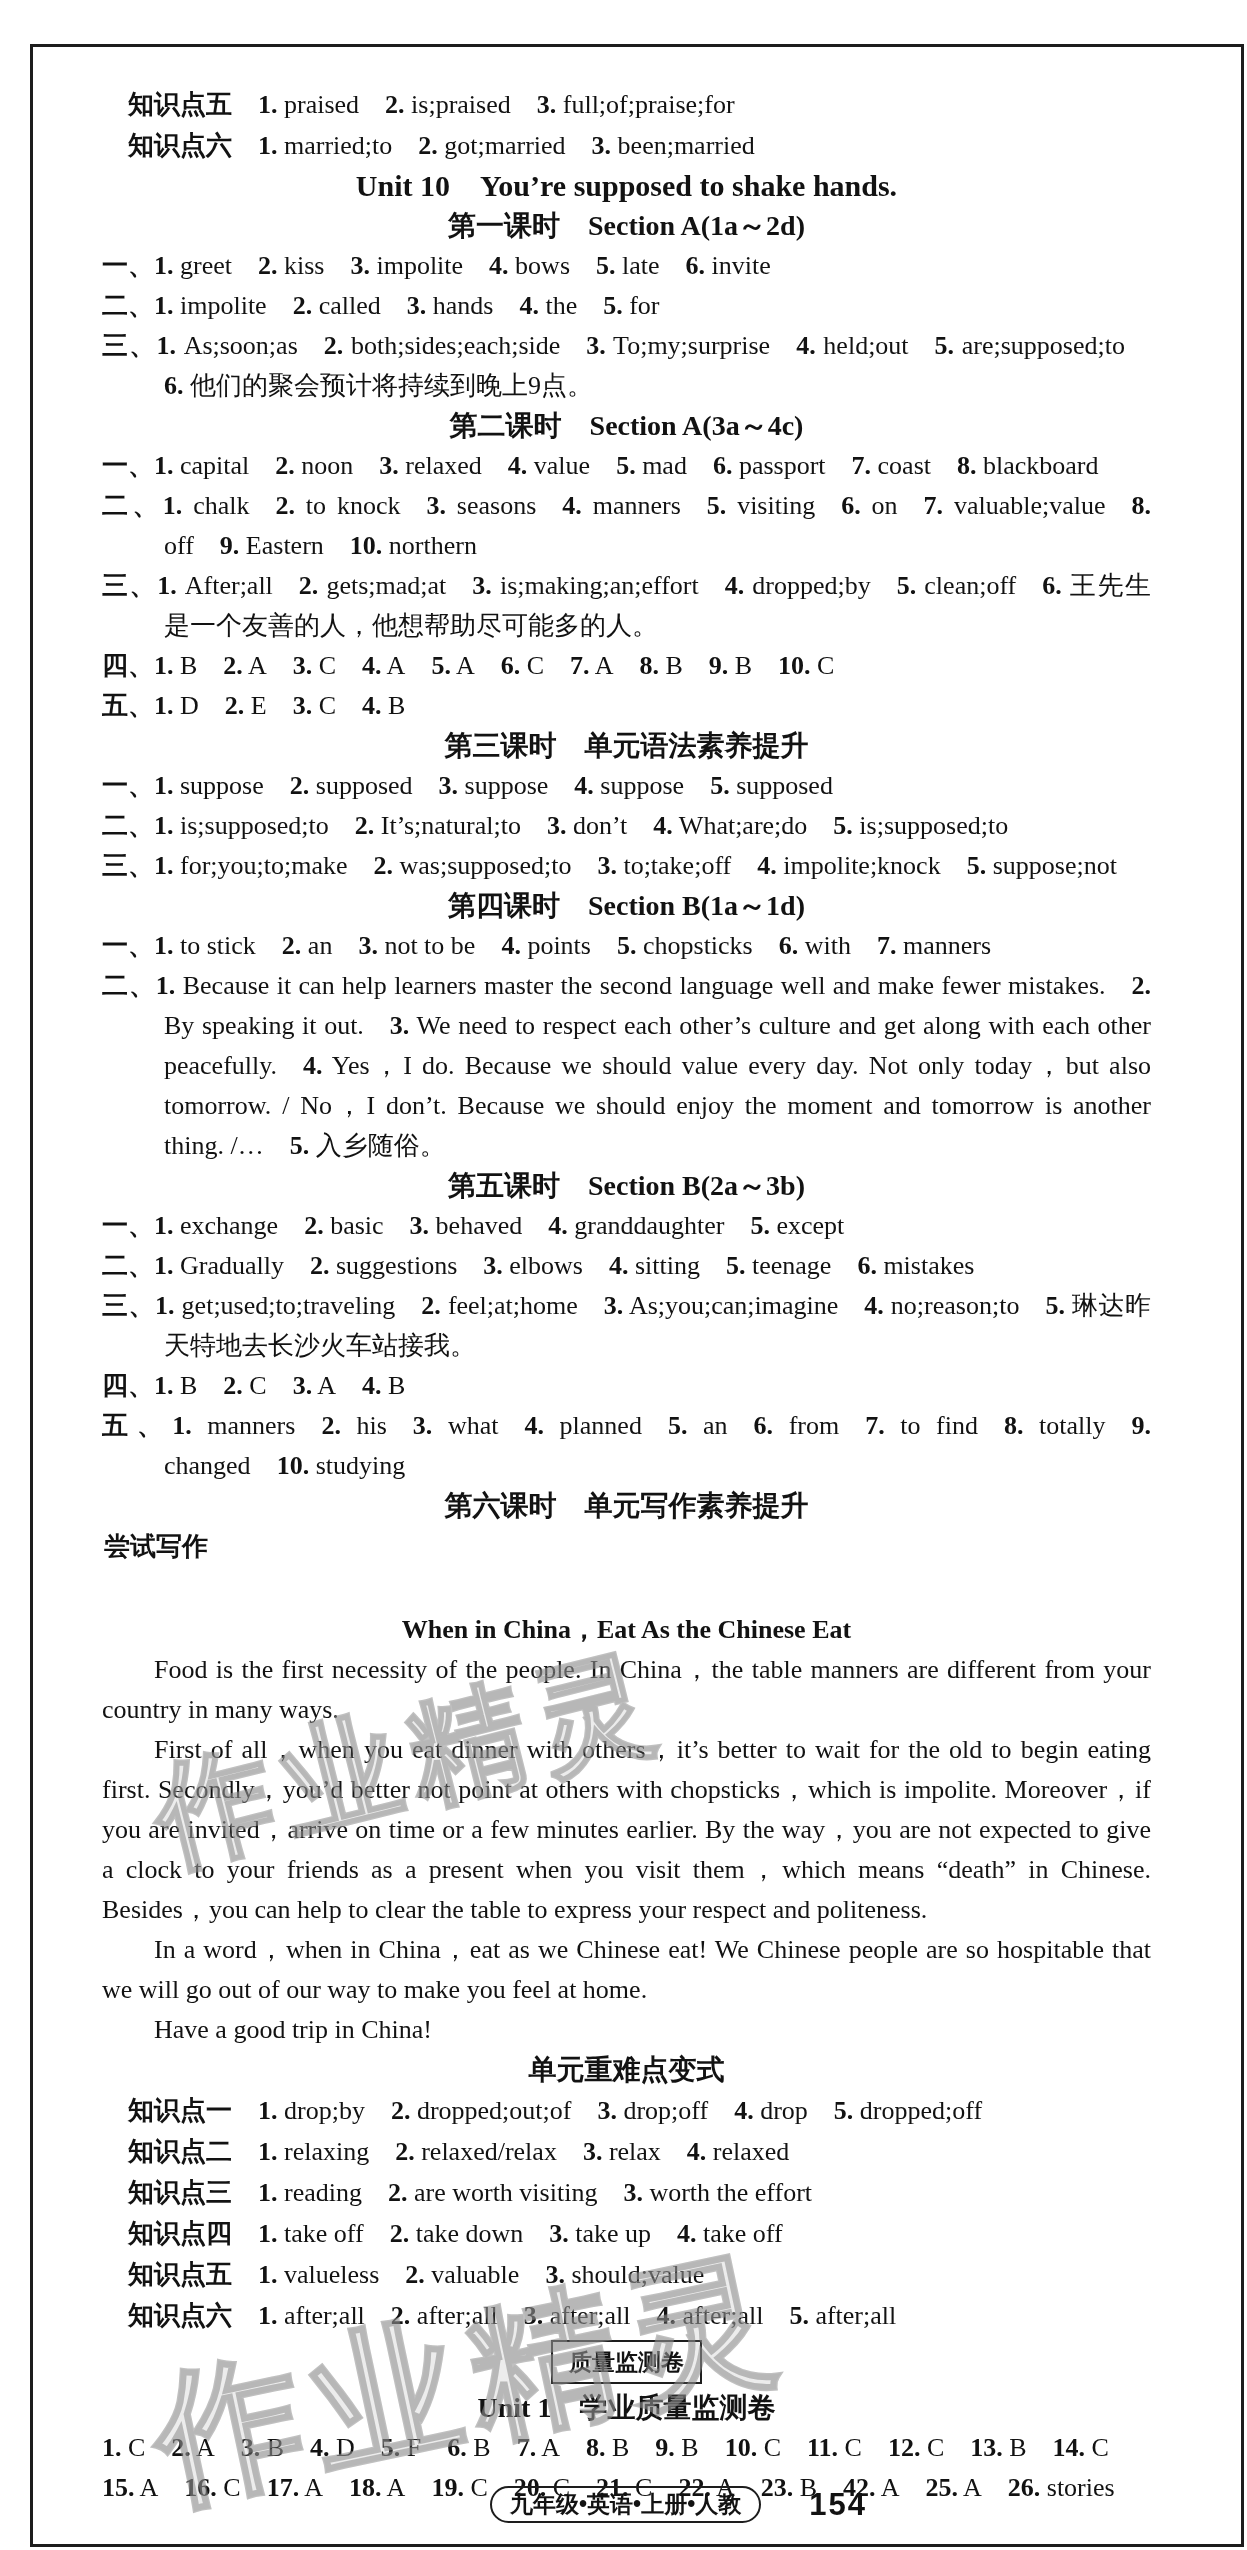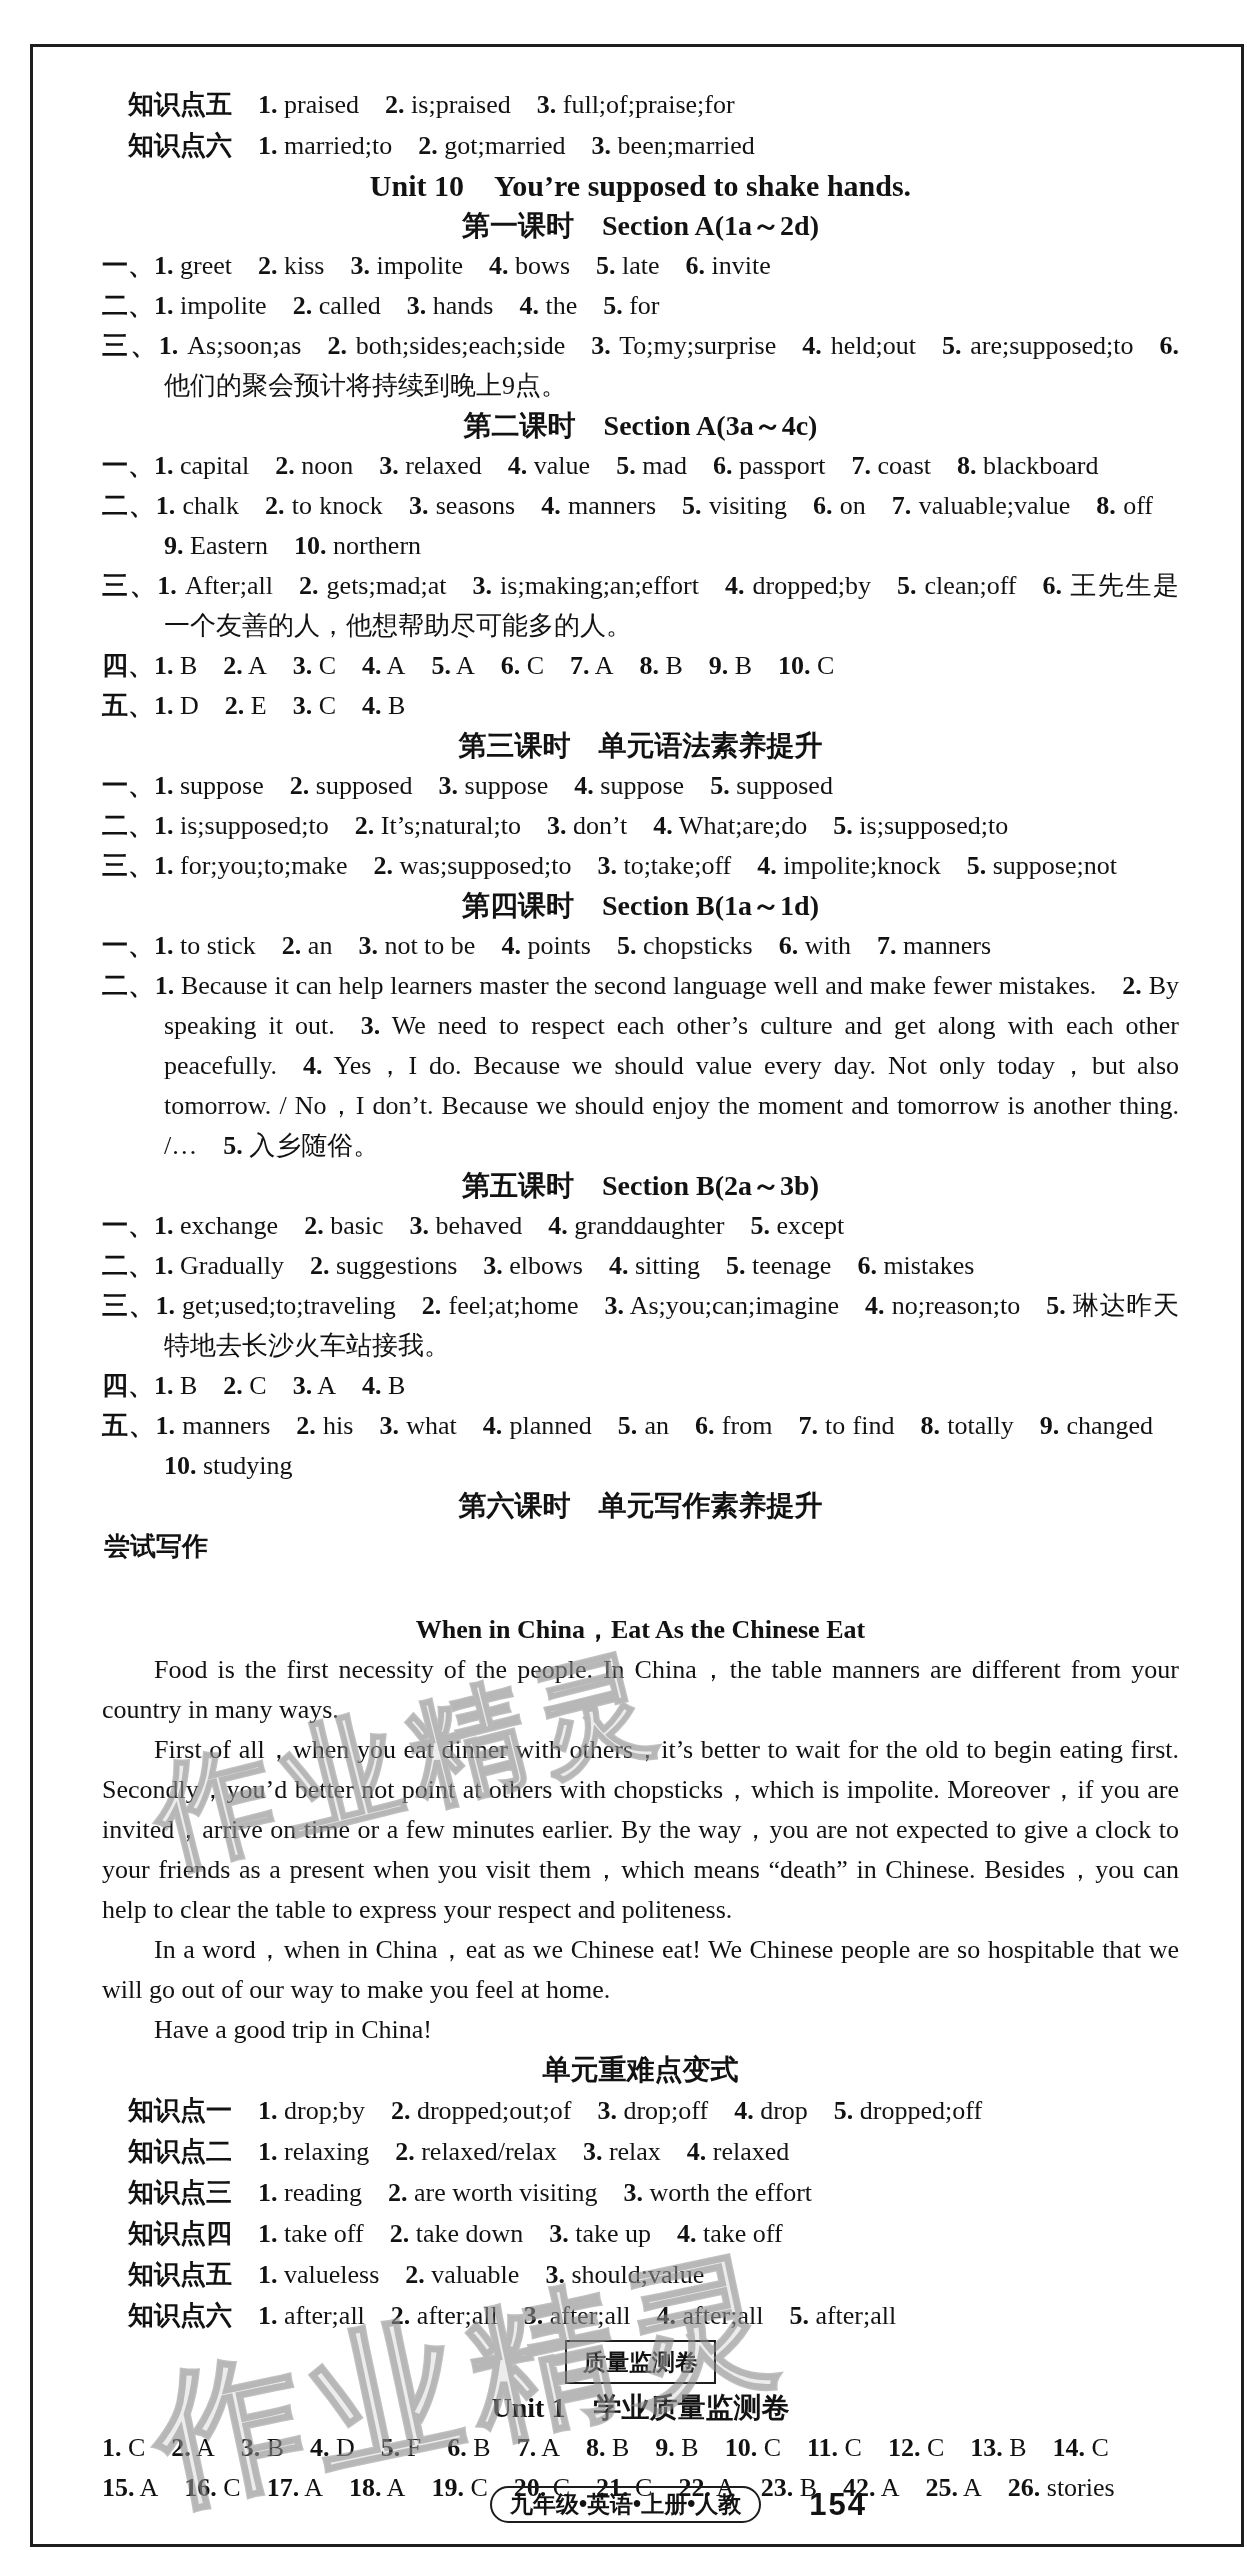--- a/index.html
+++ b/index.html
@@ -12,21 +12,21 @@
     color:#121212;
     font-family:"Liberation Serif","DejaVu Serif",serif;
     overflow:hidden;
   }
   .frame {
     position:absolute; left:30px; top:44px; right:3px; bottom:3px;
     border:3px solid #1d1d1d;
     pointer-events:none;
   }
   .content {
-    position:absolute; left:102px; right:68px; top:84px;
+    position:absolute; left:102px; right:96px; top:84px;
     font-size:26px; line-height:40px;
   }
   .line { text-align:justify; }
   .ans  { padding-left:62px; text-indent:-62px; }
   .plain{ }
   .kp   { padding-left:26px; }
   .kp-label {
     font-weight:bold;
     font-family:"Liberation Sans","DejaVu Sans",sans-serif;
     margin-right:26px;

